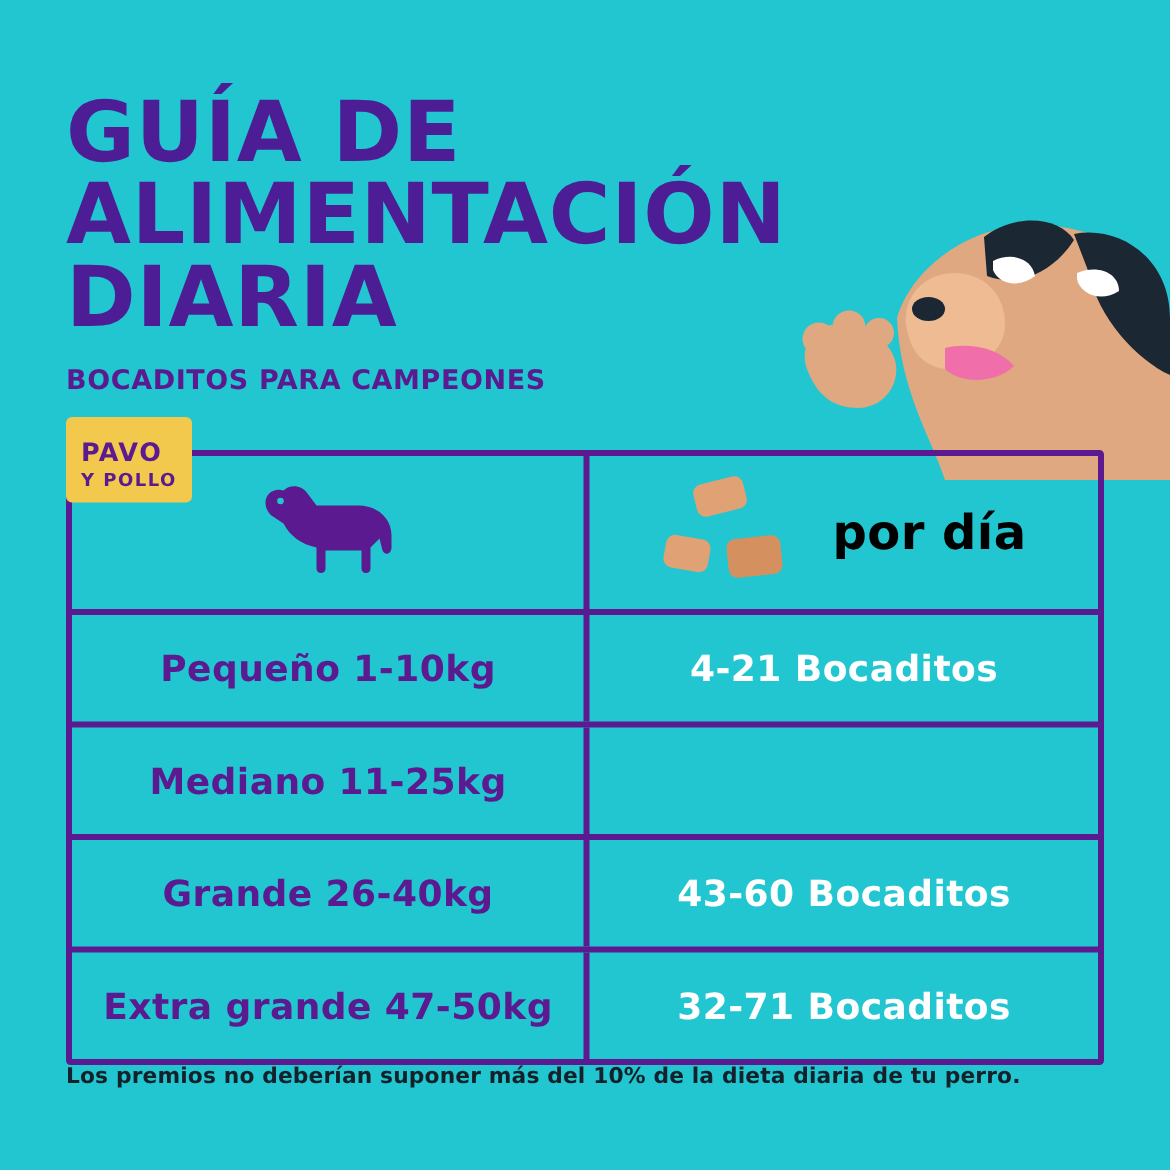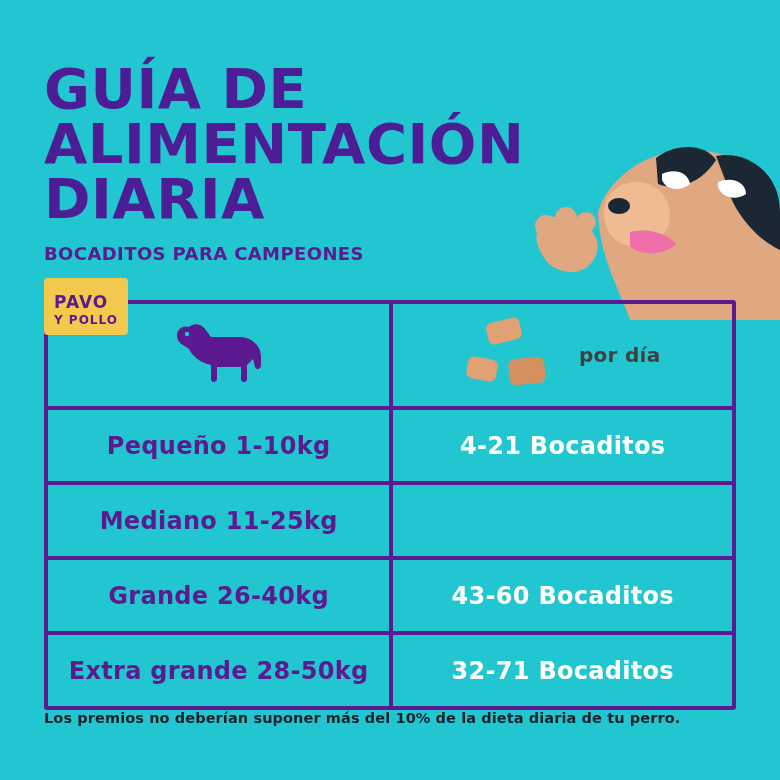--- a/index.html
+++ b/index.html
@@ -136,22 +136,22 @@
     font-family: "DejaVu Sans", sans-serif;
     font-weight: bold;
     font-size: 24px;
     color: #ffffff;
     letter-spacing: 0.3px;
     white-space: nowrap;
   }
   .per-day {
     font-family: "DejaVu Sans", sans-serif;
     font-weight: bold;
-    font-size: 20px;
-    color: #404040;
+    font-size: 32px;
+    color: #000000;
     letter-spacing: 0.3px;
   }
   .head-right-inner {
     display: flex;
     align-items: center;
     gap: 18px;
   }
 
   
   .treats {
@@ -262,21 +262,21 @@
       <div class="cell-left">
         <span class="size-label">Grande 26-40kg</span>
       </div>
       <div class="cell-right">
         <span class="amount-label">43-60 Bocaditos</span>
       </div>
     </div>
 
     <div class="row data-row">
       <div class="cell-left">
-        <span class="size-label">Extra grande 28-50kg</span>
+        <span class="size-label">Extra grande 47-50kg</span>
       </div>
       <div class="cell-right">
         <span class="amount-label">32-71 Bocaditos</span>
       </div>
     </div>
 
   </div>
 
   <div class="footnote">Los premios no deberían suponer más del 10% de la dieta diaria de tu perro.</div>
 

